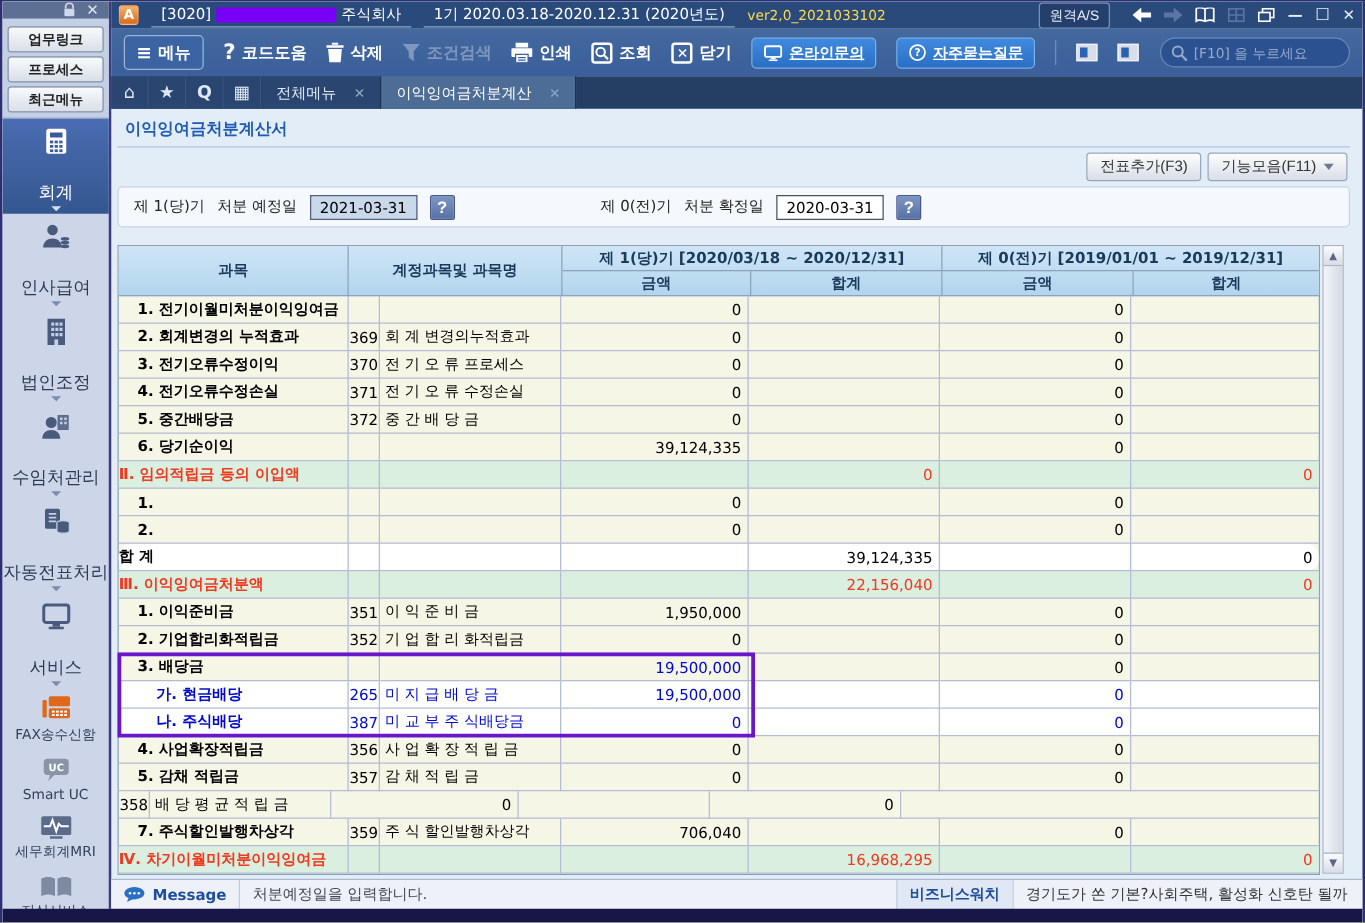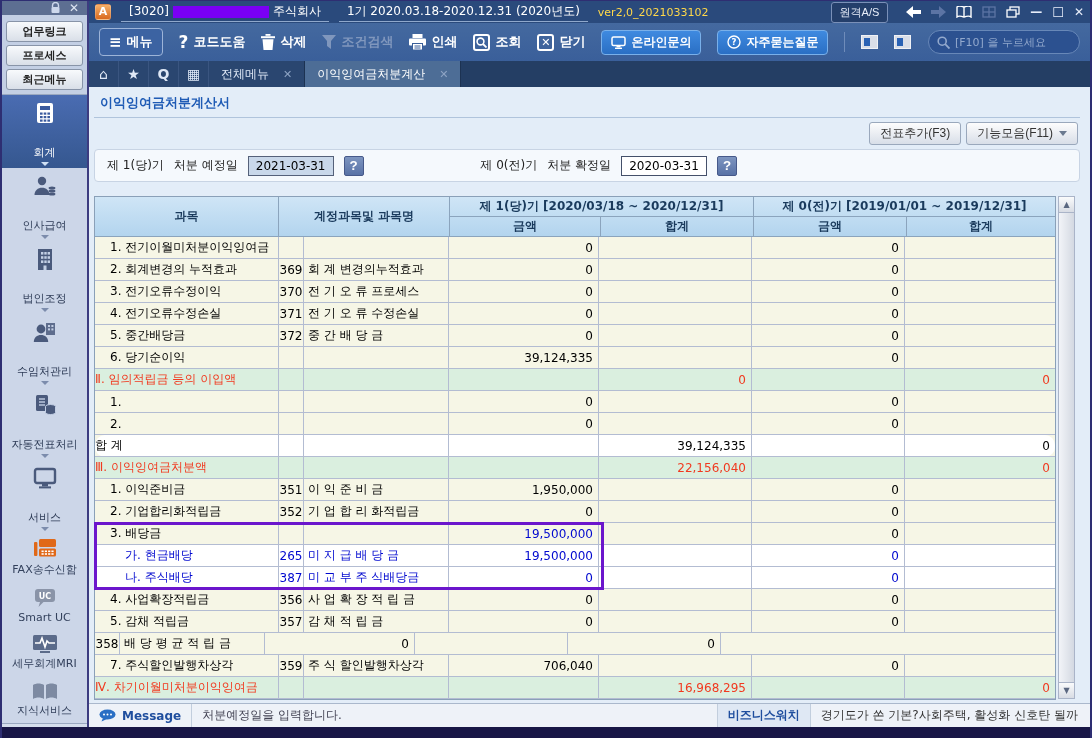--- a/index.html
+++ b/index.html
@@ -11,21 +11,21 @@
 
   
   .sidebar { width:87px; background:#ccd6e8; display:flex; flex-direction:column; border-right:2px solid #3c3c80; }
   .sb-head { height:22px; background:#5d6f92; display:flex; align-items:center; justify-content:flex-end; gap:8px; padding:0 8px; }
   .sb-head .x { color:#dfe6f2; font-size:12px; font-weight:bold; cursor:default; }
   .sb-btns { padding:6px 4px 4px 4px; display:flex; flex-direction:column; gap:3px; background:#c3cfe4; border-bottom:1px solid #9aa8c0;}
   .sb-btn { height:21px; background:linear-gradient(#f8fafc,#d9dfe8); border:1px solid #8894a8; border-radius:3px;
             font-size:11px; color:#222; text-align:center; line-height:19px; font-weight:bold; cursor:pointer; }
   .sb-item { display:flex; flex-direction:column; align-items:center; padding:6px 0 2px 0; color:#2c3a55; cursor:pointer; }
   .sb-item .sb-ico { color:#4a5a7c; height:24px; display:flex; align-items:center; }
-  .sb-item .sb-label { font-size:11px; margin-top:20px; white-space:nowrap; }
+  .sb-item .sb-label { font-size:14px; margin-top:20px; white-space:nowrap; }
   .sb-arrow { width:0; height:0; border-left:4px solid transparent; border-right:4px solid transparent; border-top:4px solid #7c8cac; margin-top:2px; }
   .sb-item.active { background:linear-gradient(#4a6cb2,#35578f); color:#fff; }
   .sb-item.active .sb-ico { color:#fff; }
   .sb-item.active .sb-arrow { border-top-color:#cfe0f4; }
   .sb-tools { margin-top:auto; display:flex; flex-direction:column; }
   .sb-tool { display:flex; flex-direction:column; align-items:center; padding:5px 0; color:#33415c; cursor:pointer; }
   .sb-tool .sb-label { font-size:11px; margin-top:2px; white-space:nowrap; }
   .sb-tool .sb-ico { color:#c2410c; }
   .sb-tool .fax { color:#e06818; }
   .sb-close { height:25px; border-top:1px solid #9aa8c0; background:#d5deec; display:flex; align-items:center; justify-content:center; gap:8px;
@@ -46,21 +46,21 @@
   .wc { font-size:12px; cursor:pointer; line-height:1; }
   .wc.dim { color:#5c74a4; }
 
   .toolbar { height:38px; background:linear-gradient(#44699f,#3a5f9a); display:flex; align-items:center; gap:16px; padding:0 10px; color:#fff; }
   .t-item { display:flex; align-items:center; gap:5px; font-size:13px; font-weight:bold; cursor:pointer; white-space:nowrap; }
   .t-item.boxed { border:1px solid #9db4d8; border-radius:4px; padding:4px 9px; background:#3c63a2; }
   .t-item.disabled { color:#8097bd; cursor:default; }
   .t-item .glyph { font-weight:bold; font-size:15px; line-height:1; }
   .icon-box { width:17px; height:17px; border:2px solid #fff; border-radius:3px; display:flex; align-items:center; justify-content:center; font-size:11px; }
   .t-blue { background:linear-gradient(#3f8ae0,#2a6fc4); border:1px solid #79b0ea; border-radius:4px; padding:3px 9px; display:flex; align-items:center; gap:5px;
-            font-size:12px; font-weight:bold; cursor:pointer; white-space:nowrap; }
+            font-size:12px; font-weight:bold; cursor:pointer; white-space:nowrap;text-decoration:underline; }
   .t-sep { width:1px; height:20px; background:#6f8cba; }
   .mini-win { width:17px; height:14px; background:#d9dee8; border:1px solid #f0f2f6; position:relative; cursor:pointer; }
   .mini-win::after { content:""; position:absolute; left:2px; top:2px; bottom:2px; width:6px; background:#2a62b4; }
   .searchbox { margin-left:auto; width:152px; height:24px; background:#2c5190; border:1px solid #6888b8; border-radius:12px;
                display:flex; align-items:center; padding:0 8px; gap:5px; }
   .searchbox input { flex:1; background:transparent; border:none; outline:none; color:#cdd9ee; font-size:11px; width:100px; font-family:inherit; }
   .searchbox input::placeholder { color:#93a9cd; }
   .searchbox .glyph { color:#93a9cd; font-size:13px; }
 
   .tabbar { height:26px; background:#243e64; display:flex; align-items:flex-end; color:#dfe8f6; }
@@ -85,21 +85,21 @@
   .q-btn { width:20px; height:20px; background:linear-gradient(#7d95c0,#5872a6); border:1px solid #46598a; border-radius:2px;
            color:#fff; font-weight:bold; text-align:center; line-height:18px; cursor:pointer; }
 
   
   .grid-wrap { margin-top:14px; display:flex; align-items:flex-start; gap:2px; }
   .grid { width:962px; border:1px solid #8aa0b8; background:#f6f6e6; position:relative; }
   .gh-row { display:flex; background:linear-gradient(#cfe5f6,#b2d4ee); color:#1a3a5c; font-weight:bold; }
   .gh { border-right:1px solid #8ba4bd; border-bottom:1px solid #8ba4bd; display:flex; align-items:center; justify-content:center; font-size:12px; }
   .grid-row { display:flex; height:22px; }
   .cell { border-right:1px solid #b3bcd2; border-bottom:1px solid #b3bcd2; font-size:12px; display:flex; align-items:center; white-space:nowrap; overflow:hidden; }
-  .c-label { width:184px; }
+  .c-label { width:184px;font-weight:bold; }
   .c-code  { width:25px; justify-content:center; }
   .c-name  { width:145px; padding-left:4px; }
   .c-num   { width:150px; justify-content:flex-end; padding-right:5px; }
   .c5 { width:153px; } .c6 { width:153px; } .c-last { flex:1; border-right:none; }
   .ind0 { padding-left:0; } .ind1 { padding-left:15px; } .ind2 { padding-left:30px; }
   .s-section { background:#daefdf; color:#f1391f; }
   .s-total { background:#fff;border-radius:10px; }
   .s-blue { background:#fff; color:#0008cf; }
   .s-dividend .cell:nth-child(4) { color:#0008cf; }
   .hl-box { position:absolute; left:-1px; top:325px; width:510px; height:68px; border:3px solid #6b16cc; pointer-events:none; }

